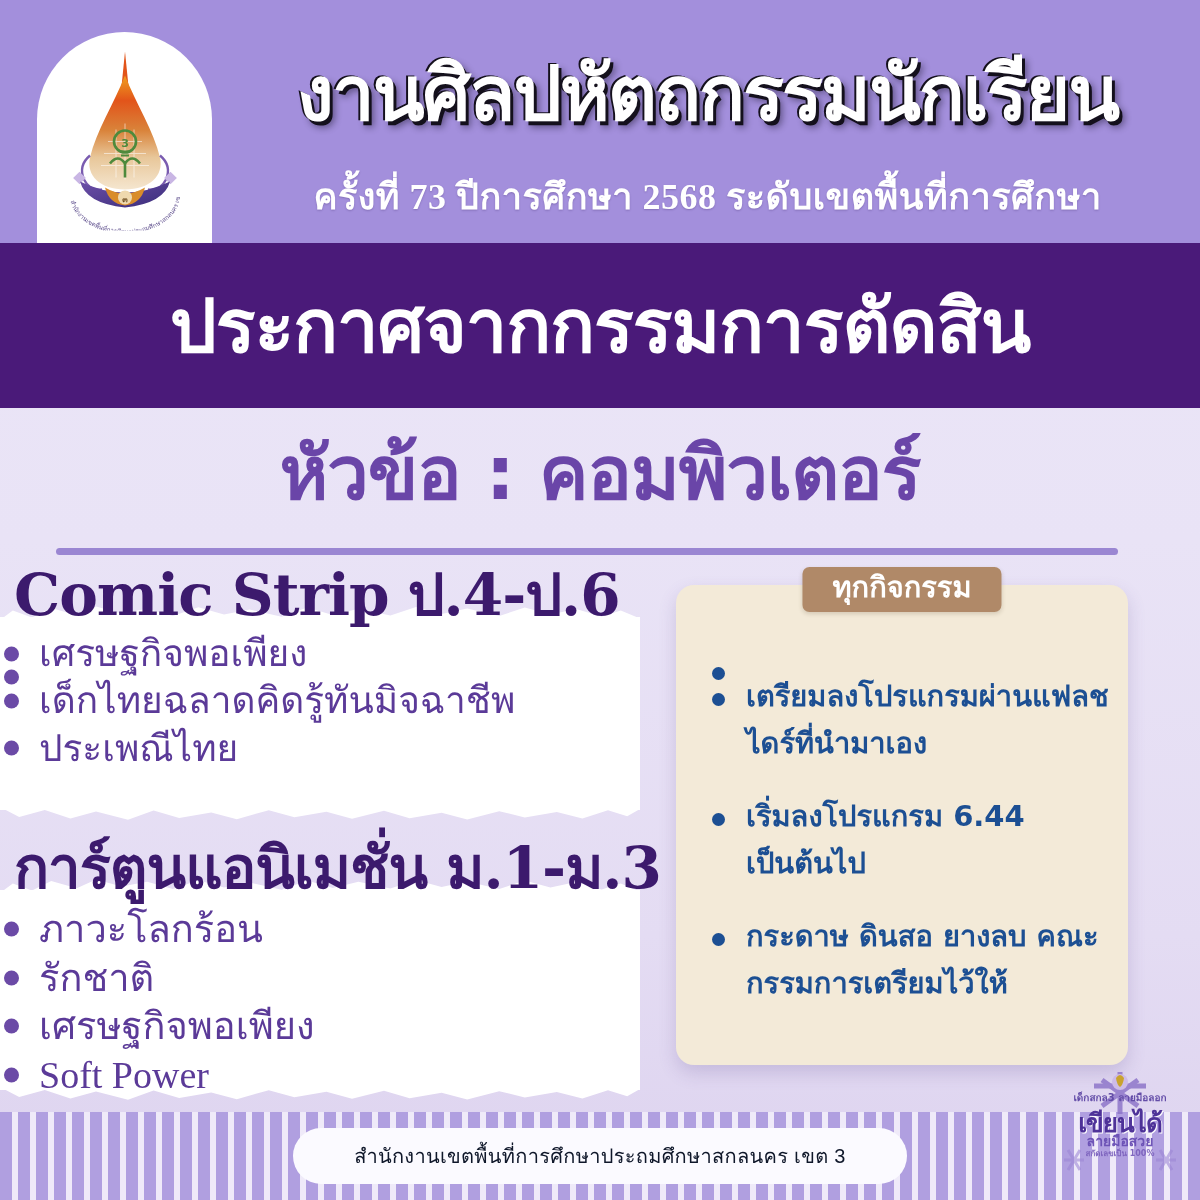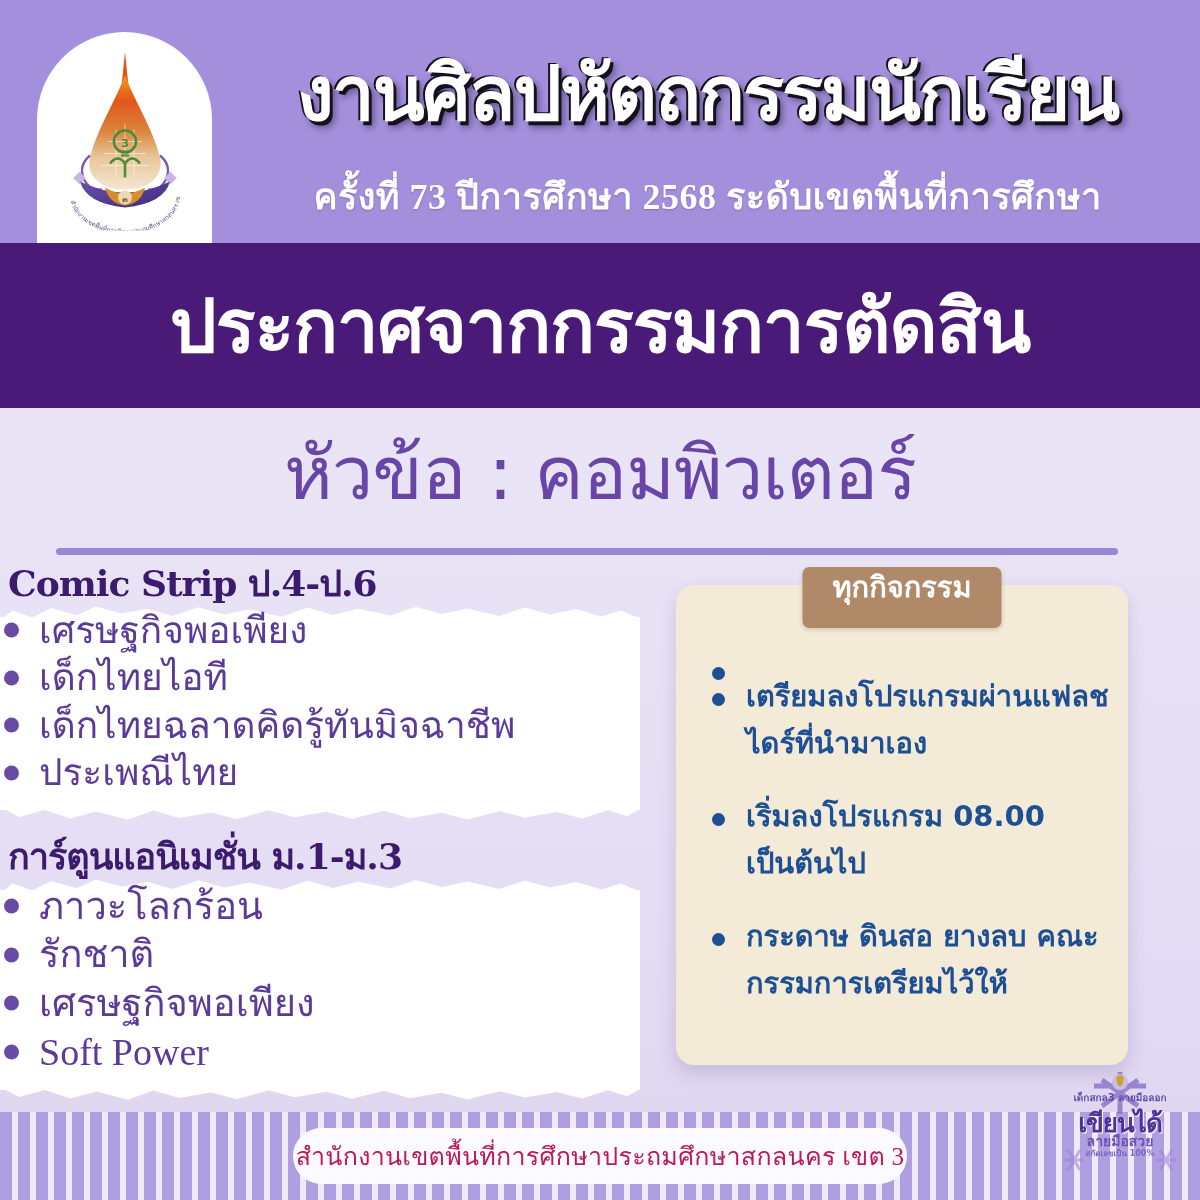--- a/index.html
+++ b/index.html
@@ -89,21 +89,21 @@
 
   
   .topic {
     position:absolute; top:408px; left:0;
     width:1200px; height:130px;
     display:flex; align-items:center; justify-content:center;
   }
   .topic-text {
     font-family:"DejaVu Sans", sans-serif;
     font-size:74px;
-    font-weight:normal;
+    font-weight:bold;
     color:#6a45a8;
     letter-spacing:-1px;
     line-height:1;
     white-space:nowrap;
   }
   .divider {
     position:absolute; top:548px; left:56px;
     width:1062px; height:7px;
     background:#9a86d2;
     border-radius:4px;
@@ -111,27 +111,27 @@
 
   
   .left-col {
     position:absolute; top:565px; left:0;
     width:660px; height:535px;
   }
   .section { position:relative; }
   .section-heading {
     position:relative; z-index:3;
     font-family:"DejaVu Serif", serif;
-    font-size:36px;
+    font-size:58px;
     font-weight:bold;
     color:#3c1a6d;
     letter-spacing:-1px;
     line-height:1.05;
     white-space:nowrap;
-    padding-left:8px;
+    padding-left:14px;
   }
   .brush {
     position:absolute; left:0;
     width:640px;
     background:#ffffff;
     z-index:1;
   }
   .brush::before,
   .brush::after {
     content:""; position:absolute;
@@ -191,21 +191,21 @@
   }
   .card-badge {
     position:absolute;
     left:50%; top:-18px;
     transform:translateX(-50%);
     background:#b08968;
     color:#ffffff;
     font-family:"DejaVu Sans", sans-serif;
     font-size:29px;
     font-weight:bold;
-    padding:4px 30px 24px;
+    padding:4px 30px 8px;
     border-radius:7px;
     white-space:nowrap;
     line-height:1.15;
     box-shadow:0 2px 4px rgba(80,55,30,.18);
   }
   .card-list {
     position:absolute;
     left:28px; top:62px; right:18px;
     list-style:none;
   }
@@ -239,23 +239,23 @@
   .footer-pill {
     position:absolute;
     left:50%; top:50%;
     transform:translate(-50%,-50%);
     width:614px; height:56px;
     background:#fbfaff;
     border-radius:32px;
     display:flex; align-items:center; justify-content:center;
   }
   .footer-text {
-    font-family:Liberation Serif, serif;
-    font-size:25px;
-    color:#be185d;
+    font-family:Liberation Sans, sans-serif;
+    font-size:20px;
+    color:#0f172a;
     white-space:nowrap;
     letter-spacing:.3px;
   }
 
   
   .watermark {
     position:absolute;
     right:6px; bottom:6px;
     width:148px; height:126px;
     opacity:.96;
@@ -354,21 +354,20 @@
     <div class="section" id="section-comic">
       <div class="brush"></div>
       <div class="section-heading">Comic Strip ป.4-ป.6</div>
       <ul class="bullets">
         <li>
           <span class="dot"></span>
           <span>เศรษฐกิจพอเพียง</span>
         </li>
         <li>
           <span class="dot"></span>
-          <span>เด็กไทยไอที</span>
         </li>
         <li>
           <span class="dot"></span>
           <span>เด็กไทยฉลาดคิดรู้ทันมิจฉาชีพ</span>
         </li>
         <li>
           <span class="dot"></span>
           <span>ประเพณีไทย</span>
         </li>
       </ul>
@@ -404,21 +403,21 @@
     <ul class="card-list">
       <li>
         <span class="dot"></span>
       </li>
       <li>
         <span class="dot"></span>
         <span>เตรียมลงโปรแกรมผ่านแฟลชไดร์ที่นำมาเอง</span>
       </li>
       <li>
         <span class="dot"></span>
-        <span>เริ่มลงโปรแกรม 08.00 เป็นต้นไป</span>
+        <span>เริ่มลงโปรแกรม 6.44 เป็นต้นไป</span>
       </li>
       <li>
         <span class="dot"></span>
         <span>กระดาษ ดินสอ ยางลบ คณะกรรมการเตรียมไว้ให้</span>
       </li>
     </ul>
   </div>
 
   <div class="footer">
     <div class="footer-pill">

